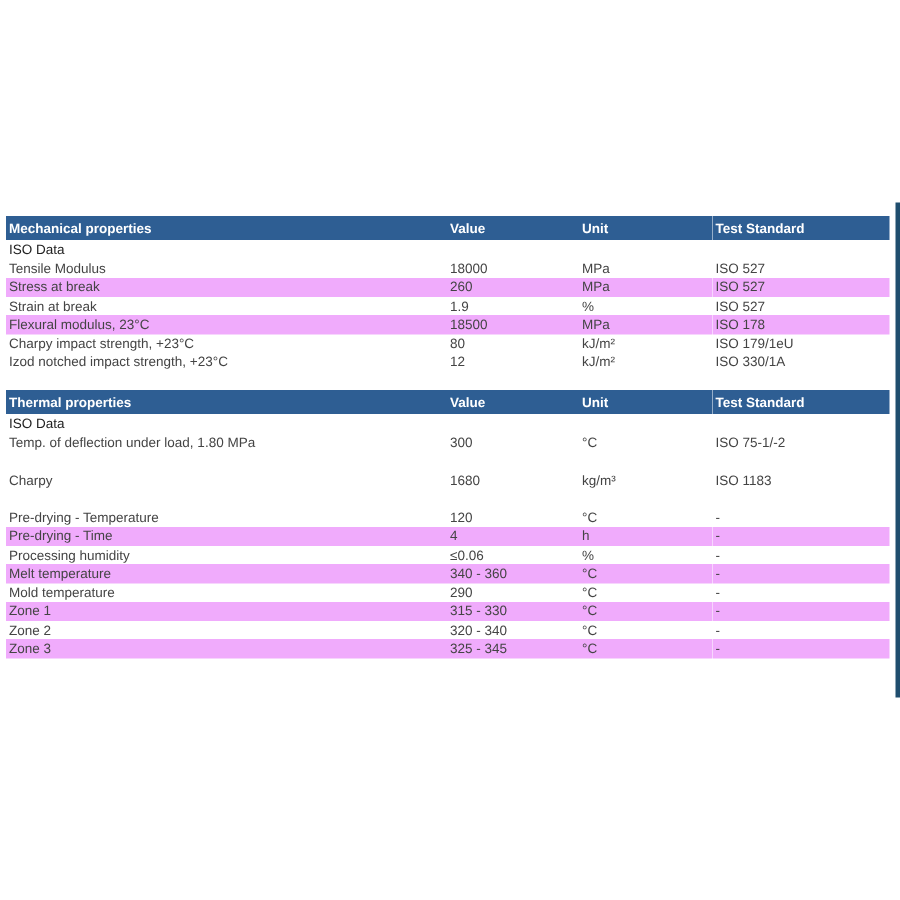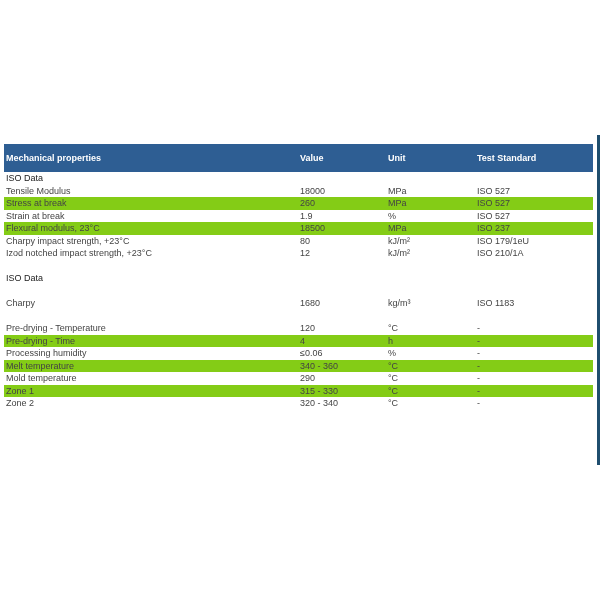--- a/index.html
+++ b/index.html
@@ -5,23 +5,23 @@
     html, body { margin: 0; padding: 0; background: #ffffff; }
     body { width: 600px; height: 600px; position: relative; overflow: hidden;
            font-family: "Liberation Sans", sans-serif; font-size: 9px; color: #444; }
     .sheet { position: absolute; left: 4px; top: 144px; width: 589px; }
     .tbl { width: 100%; border-collapse: collapse; table-layout: fixed; }
     .tbl td { padding: 0 0 0 2px; height: 12.5px; line-height: 12.5px; white-space: nowrap; overflow: hidden; }
     .tbl col.c1 { width: 294px; }
     .tbl col.c2 { width: 88px; }
     .tbl col.c3 { width: 89px; }
     .tbl col.c4 { width: 118px; }
-    .hdr td { background: #2e5e93; color: #ffffff; font-weight: bold; height: 28px; line-height: 12px; }
+    .hdr td { background: #2e5e93; color: #ffffff; font-weight: bold; height: 16px; line-height: 12px; }
     .sub td { font-weight: normal; color: #222; }
-    .row.alt td { background: #84cc16; }
+    .row.alt td { background: #f0abfc; }
     .gap { height: 10px; }
     .gap-sm { height: 8px; }
     .rbar { position: absolute; left: 597px; top: 135px; width: 3px; height: 330px; background: #1f4e6e; }
   </style>
 </head>
 <body>
 
 <div class="sheet">
   <table class="tbl">
     <colgroup>
@@ -56,40 +56,52 @@
     <tr class="row">
       <td>Strain at break</td>
       <td>1.9</td>
       <td>%</td>
       <td>ISO 527</td>
     </tr>
     <tr class="row alt">
       <td>Flexural modulus, 23°C</td>
       <td>18500</td>
       <td>MPa</td>
-      <td>ISO 237</td>
+      <td>ISO 178</td>
     </tr>
     <tr class="row">
       <td>Charpy impact strength, +23°C</td>
       <td>80</td>
       <td>kJ/m²</td>
       <td>ISO 179/1eU</td>
     </tr>
     <tr class="row">
       <td>Izod notched impact strength, +23°C</td>
       <td>12</td>
       <td>kJ/m²</td>
-      <td>ISO 210/1A</td>
+      <td>ISO 330/1A</td>
     </tr>
     <tr>
           <td colspan="4" class="gap"></td>
         </tr>
 
+    <tr class="hdr">
+      <td>Thermal properties</td>
+      <td>Value</td>
+      <td>Unit</td>
+      <td>Test Standard</td>
+    </tr>
     <tr class="sub">
       <td colspan="4">ISO Data</td>
+    </tr>
+    <tr class="row">
+      <td>Temp. of deflection under load, 1.80 MPa</td>
+      <td>300</td>
+      <td>°C</td>
+      <td>ISO 75-1/-2</td>
     </tr>
     <tr>
           <td colspan="4" class="gap-sm"></td>
         </tr>
 
     <tr class="row">
       <td>Charpy</td>
       <td>1680</td>
       <td>kg/m³</td>
       <td>ISO 1183</td>
@@ -133,17 +145,23 @@
       <td>315 - 330</td>
       <td>°C</td>
       <td>-</td>
     </tr>
     <tr class="row">
       <td>Zone 2</td>
       <td>320 - 340</td>
       <td>°C</td>
       <td>-</td>
     </tr>
+    <tr class="row alt">
+      <td>Zone 3</td>
+      <td>325 - 345</td>
+      <td>°C</td>
+      <td>-</td>
+    </tr>
   </tbody>
     </table>
 </div>
 
 <div class="rbar"></div>
 
 </body></html>

